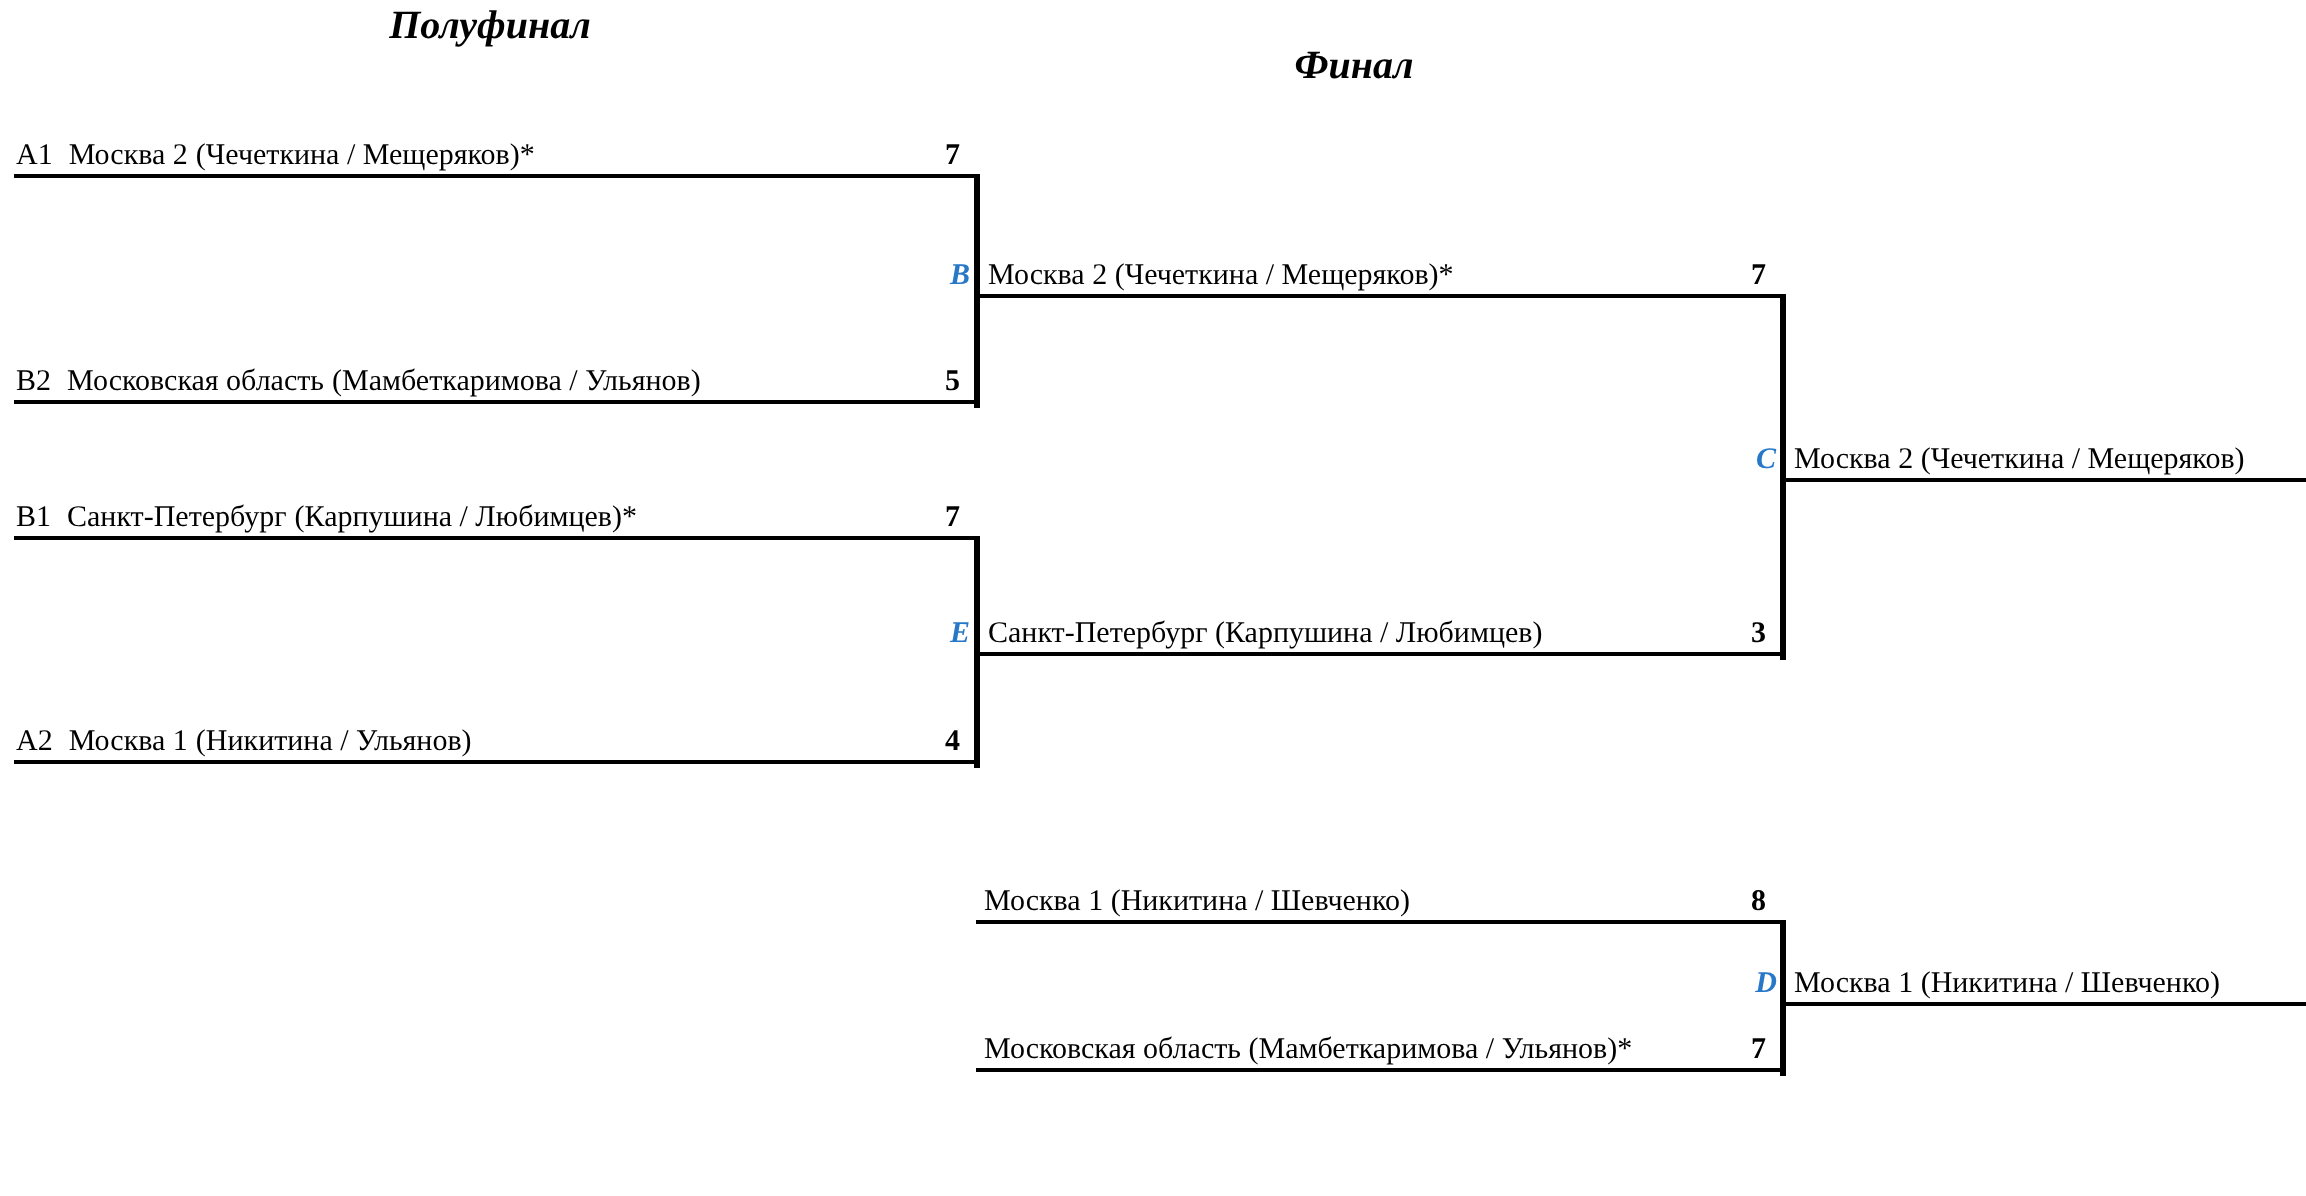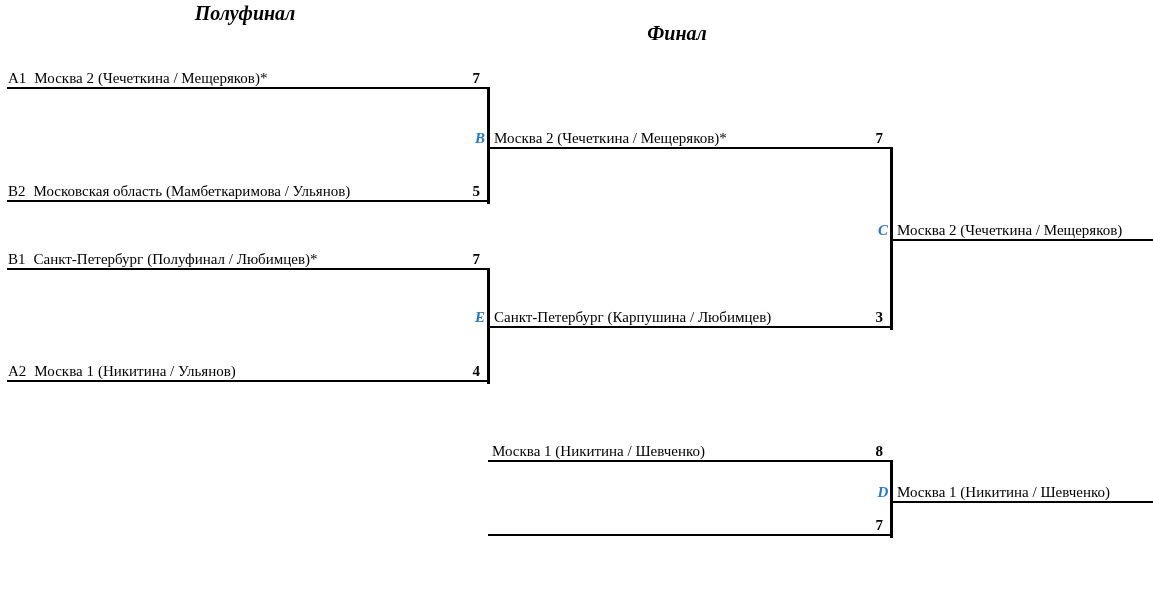--- a/index.html
+++ b/index.html
@@ -77,21 +77,21 @@
     <span class="seed">A1</span><span class="team">Москва 2</span><span class="players">(Чечеткина / Мещеряков)*</span>
     <span class="score">7</span>
   </div>
   <div class="row" style="left:7px; top:180px; width:483px;">
     <span class="seed">B2</span><span class="team">Московская область</span><span class="players">(Мамбеткаримова / Ульянов)</span>
     <span class="score">5</span>
   </div>
   <div class="vline" style="left:487px; top:89px; height:115px;"></div>
 
   <div class="row" style="left:7px; top:248px; width:483px;">
-    <span class="seed">B1</span><span class="team">Санкт-Петербург</span><span class="players">(Полуфинал / Любимцев)*</span>
+    <span class="seed">B1</span><span class="team">Санкт-Петербург</span><span class="players">(Карпушина / Любимцев)*</span>
     <span class="score">7</span>
   </div>
   <div class="row" style="left:7px; top:360px; width:483px;">
     <span class="seed">A2</span><span class="team">Москва 1</span><span class="players">(Никитина / Ульянов)</span>
     <span class="score">4</span>
   </div>
   <div class="vline" style="left:487px; top:270px; height:114px;"></div>
 
   <div class="row" style="left:490px; top:127px; width:403px;">
     <span class="tag">B</span>
@@ -108,20 +108,21 @@
   <div class="row" style="left:893px; top:219px; width:260px; border-bottom-width:2px;">
     <span class="tag">C</span>
     <span class="entry">Москва 2 (Чечеткина / Мещеряков)</span>
   </div>
 
   <div class="row" style="left:488px; top:440px; width:405px;">
     <span class="entry">Москва 1 (Никитина / Шевченко)</span>
     <span class="score">8</span>
   </div>
   <div class="row" style="left:488px; top:514px; width:405px;">
+    <span class="entry">Московская область (Мамбеткаримова / Ульянов)*</span>
     <span class="score">7</span>
   </div>
   <div class="vline" style="left:890px; top:462px; height:76px;"></div>
   <div class="row" style="left:893px; top:481px; width:260px;">
     <span class="tag">D</span>
     <span class="entry">Москва 1 (Никитина / Шевченко)</span>
   </div>
 
 </div>
 

